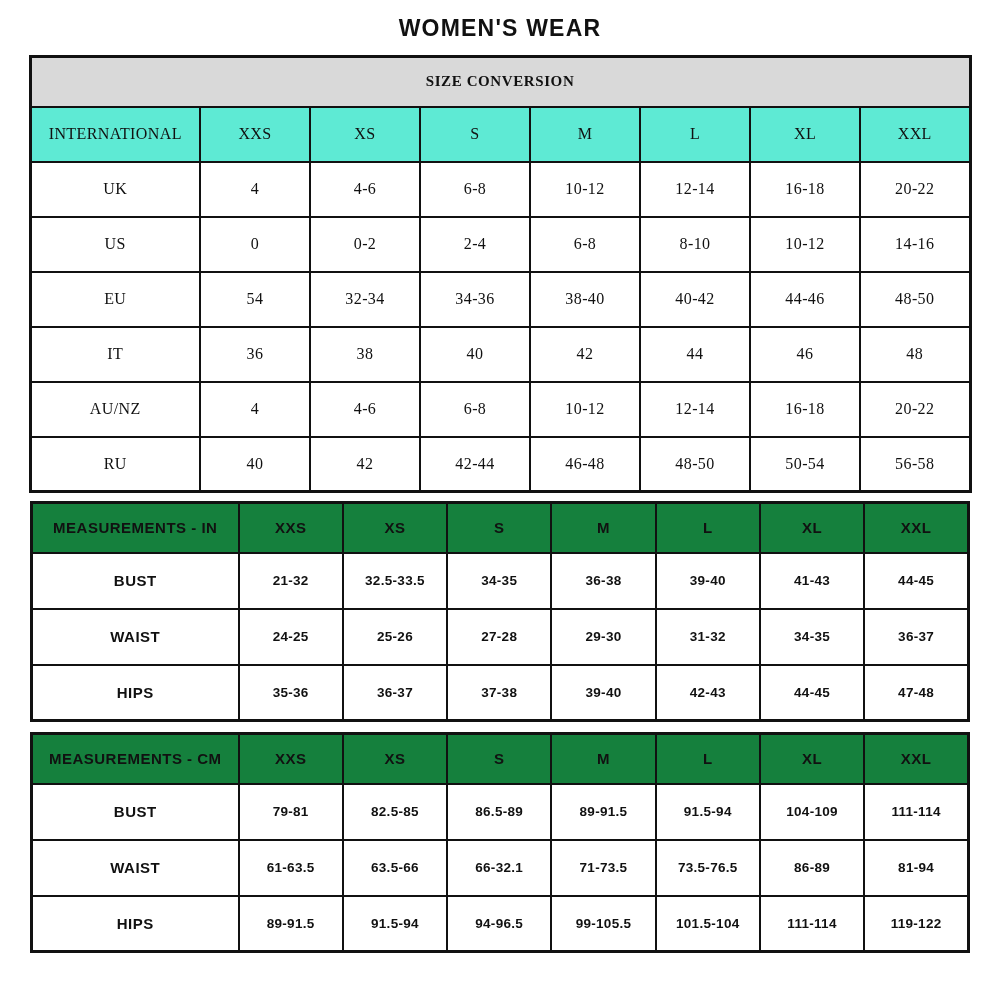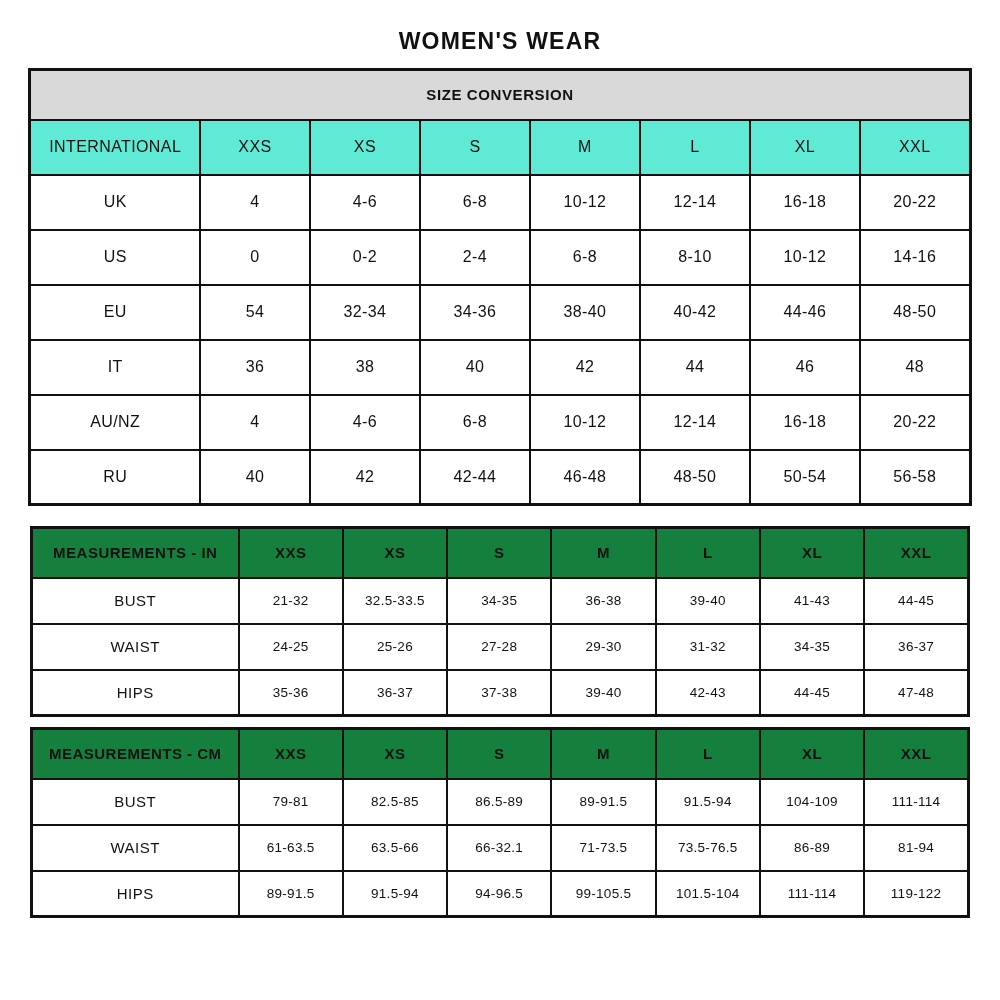--- a/index.html
+++ b/index.html
@@ -2,21 +2,21 @@
 <html><head>
 <meta charset="utf-8">
 <style>
   * { margin: 0; padding: 0; box-sizing: border-box; }
   body {
     width: 1000px; height: 1000px;
     background: #ffffff;
     font-family: "Liberation Sans", sans-serif;
     color: #111111;
   }
-  .page { width: 1000px; height: 1000px; padding-top: 28px; }
+  .page { width: 1000px; height: 1000px; padding-top: 15px; }
   .page-title {
     text-align: center;
     font-size: 23px;
     font-weight: 700;
     letter-spacing: 1.2px;
     margin-bottom: 13px;
   }
   table {
     width: 940px;
     margin: 0 auto;
@@ -25,21 +25,21 @@
     border: 3px solid #111111;
   }
   th, td {
     border: 2px solid #111111;
     text-align: center;
     vertical-align: middle;
     overflow: hidden;
     white-space: nowrap;
   }
   
-  .t1 { margin-bottom: 20px; }
+  .t1 { margin-bottom: 8px; font-family: Liberation Serif, serif; }
   .t1 .cap th {
     height: 50px;
     background: #d9d9d9;
     font-size: 15px;
     font-weight: 700;
     letter-spacing: 0.6px;
   }
   .t1 td, .t1 .hdr th {
     height: 55px;
     font-size: 16px;
@@ -50,23 +50,23 @@
   
   .tm { margin-bottom: 10px; }
   .tm .head th {
     height: 50px;
     background: #15803d;
     font-size: 15px;
     font-weight: 700;
     letter-spacing: 0.5px;
   }
   .tm td {
-    height: 46px;
+    height: 56px;
     font-size: 13.5px;
-    font-weight: 400;
+    font-weight: 700;
     letter-spacing: 0.3px;
   }
   .tm td.rowlab { font-size: 15px; letter-spacing: 0.5px; }
 </style>
 </head>
 <body>
 
 <div class="page">
 
   <div class="page-title">WOMEN'S WEAR</div>

